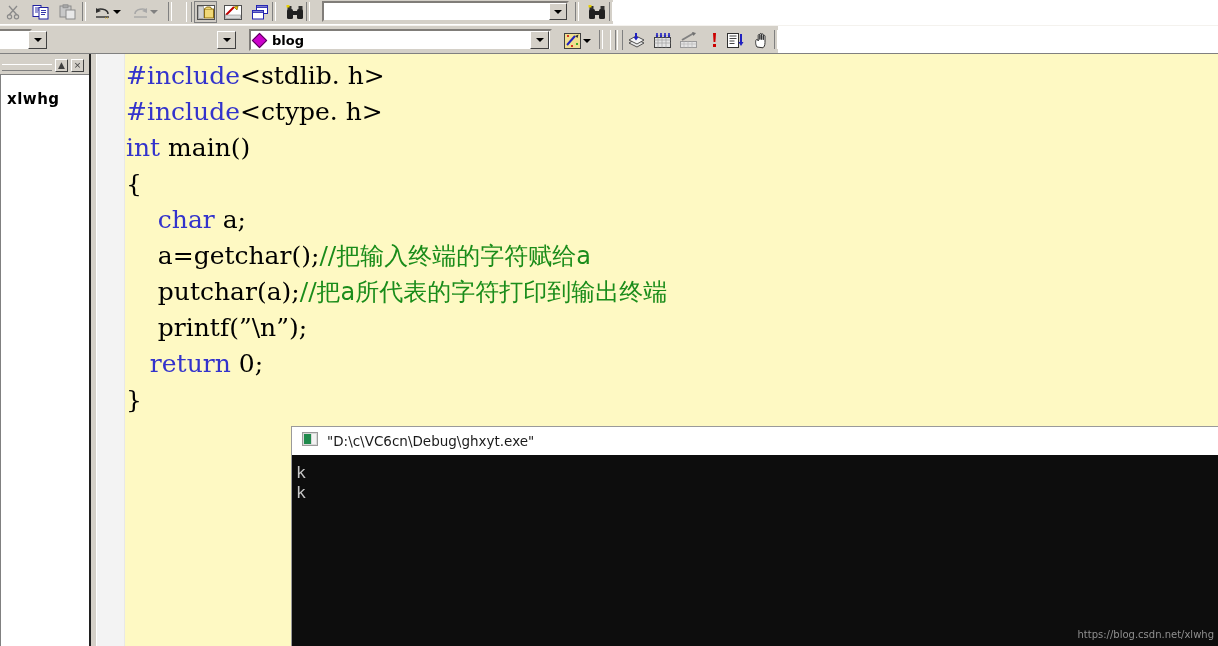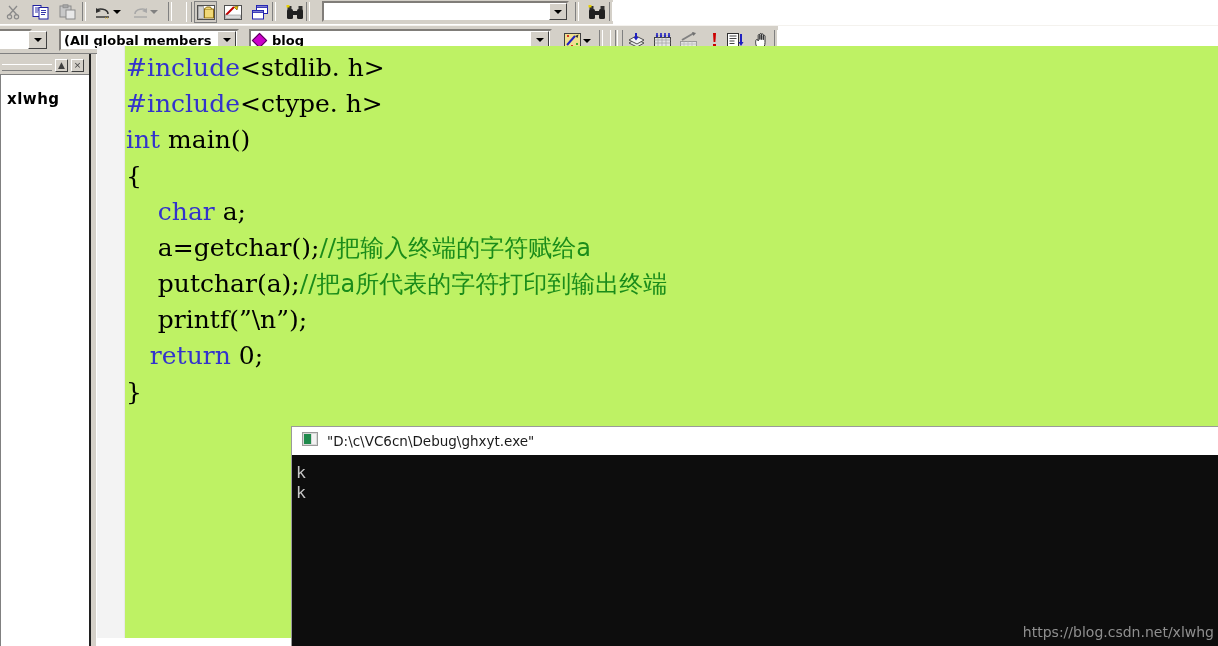--- a/index.html
+++ b/index.html
@@ -167,23 +167,23 @@
     width: 8px; height: 592px;
     background: #d4d0c8;
     border-left: 2px solid #202020;
     border-right: 1px solid #ffffff;
     box-sizing: border-box;
   }
 
   
   #editor {
     position: absolute;
-    left: 97px; top: 46px;
+    left: 97px; top: 54px;
     width: 1121px; height: 592px;
-    background: #bef264;
+    background: #fef9c3;
     overflow: hidden;
   }
   #editor-margin {
     position: absolute;
     left: 0; top: 0;
     width: 28px; height: 592px;
     background: #f3f3f3;
     border-right: 1px solid #e8e8e8;
     box-sizing: border-box;
   }
@@ -245,21 +245,21 @@
     font-size: 16.5px;
     line-height: 20px;
     color: #c6c6c6;
     white-space: pre;
     padding-left: 2px;
   }
   #watermark {
     position: absolute;
     right: 4px; bottom: 6px;
     font-family: "DejaVu Sans", sans-serif;
-    font-size: 14px;
+    font-size: 10px;
     color: #8f8f8f;
     white-space: nowrap;
   }
 </style>
 </head>
 <body>
 
 <div id="app">
 
   <div class="toolbar-row" id="toolbar-top">
@@ -389,23 +389,20 @@
   <div class="toolbar-row" id="toolbar-second">
     <div class="tb-inner">
 
       <div class="combo" style="left:-28px; top:3px; width:60px; height:22px;">
         <span class="combo-text"></span>
       </div>
       <div class="combo-btn" style="left:28px; top:5px; width:19px; height:18px;">
         <span class="caret"></span>
       </div>
 
-      <div class="combo" style="left:59px; top:3px; width:180px; height:22px;">
-        <span class="combo-text">(All global members</span>
-      </div>
       <div class="combo-btn" style="left:217px; top:5px; width:19px; height:18px;">
         <span class="caret"></span>
       </div>
 
       <div class="combo" style="left:249px; top:3px; width:303px; height:22px;">
         <span class="diamond"></span>
         <span class="combo-text">blog</span>
       </div>
       <div class="combo-btn" style="left:530px; top:5px; width:19px; height:18px;">
         <span class="caret"></span>

